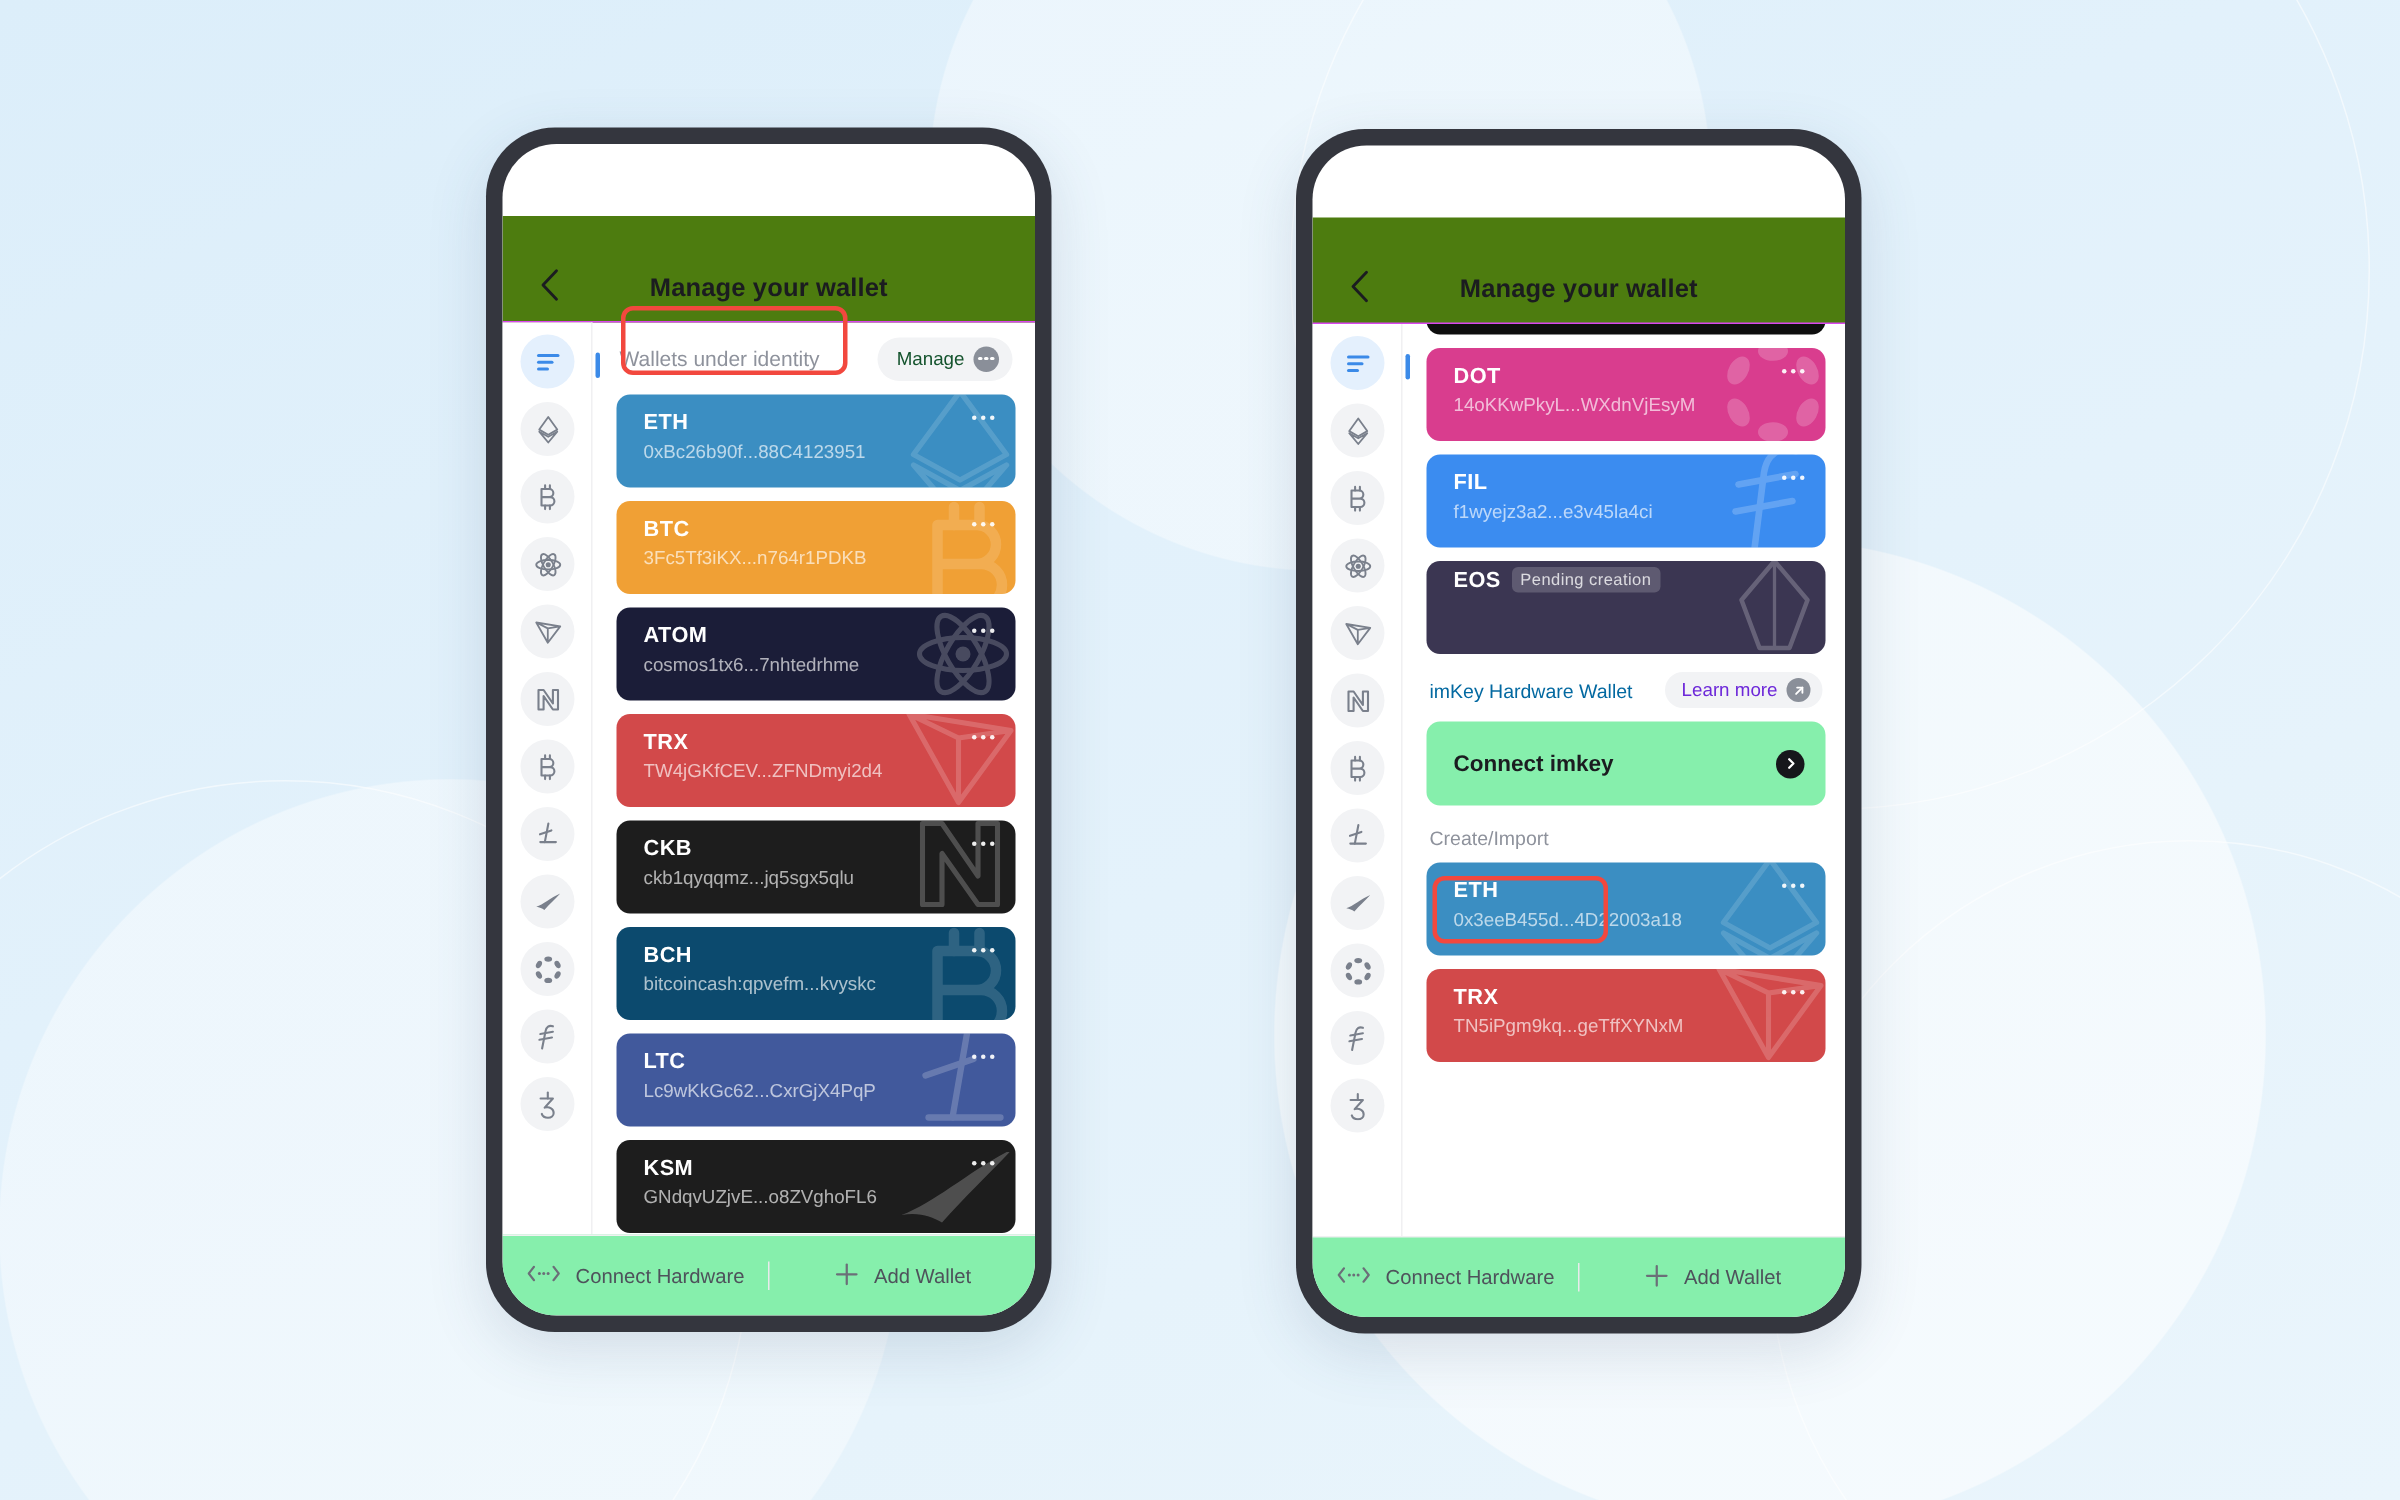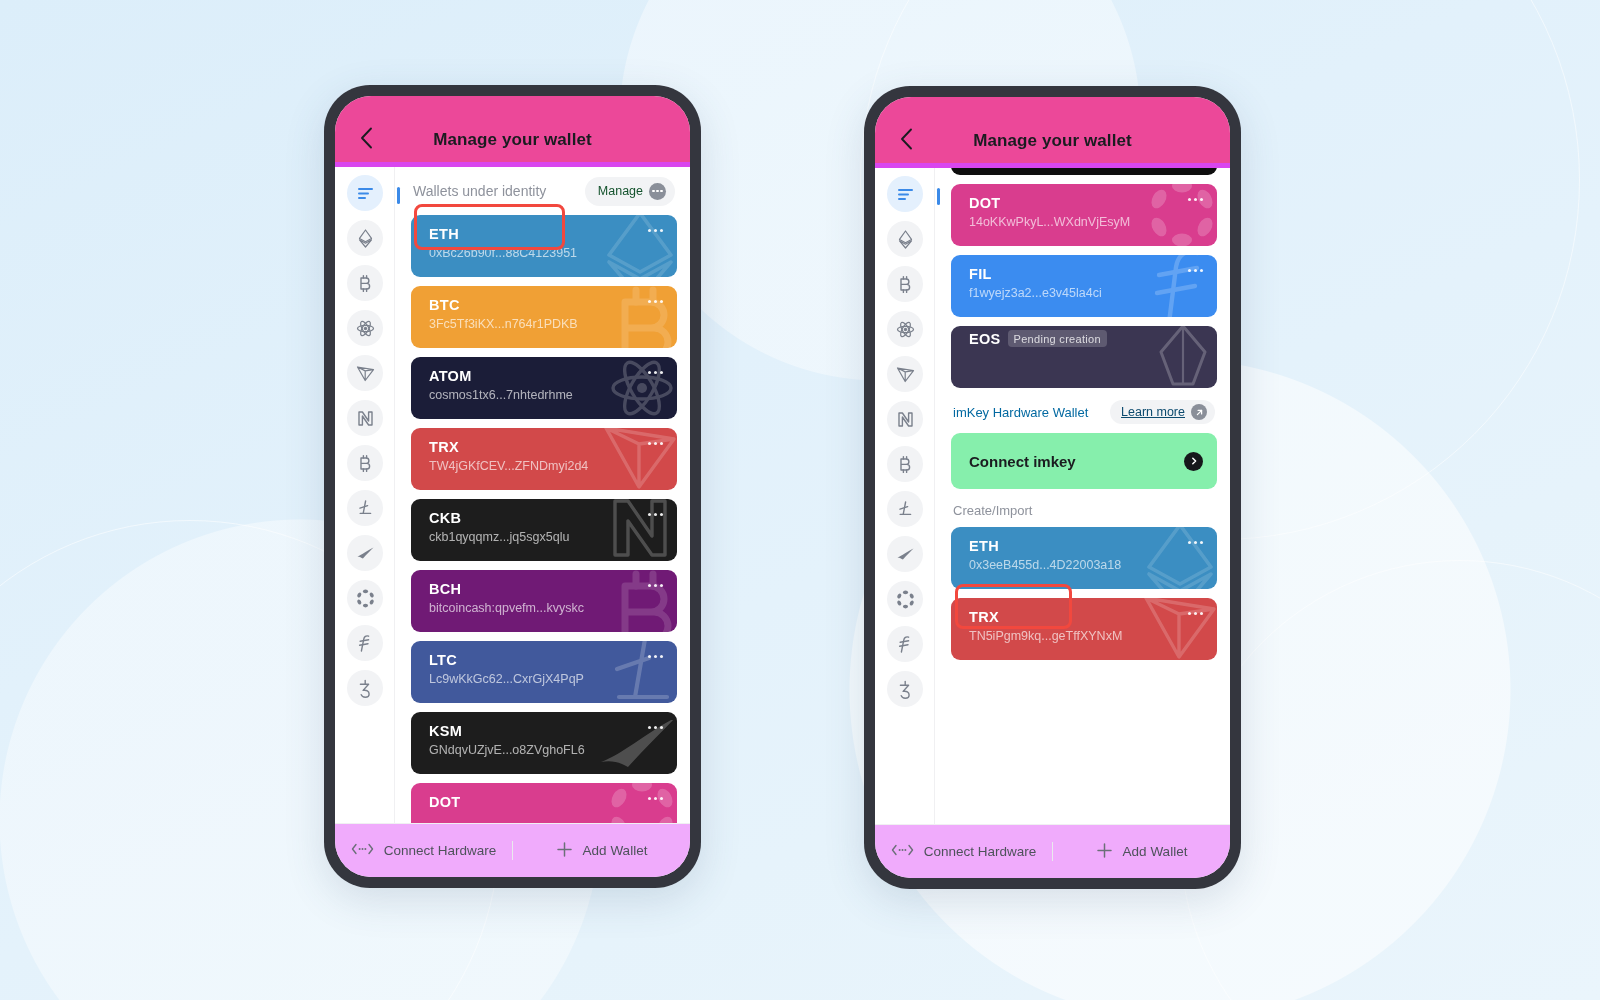--- a/index.html
+++ b/index.html
@@ -41,25 +41,26 @@
     background: #ffffff;
     border-radius: 36px;
     overflow: hidden;
     position: relative;
     display: flex; flex-direction: column;
   }
 
   
   .navbar {
     height: 71px;
-    background: #ec4899;
+    background: #4d7c0f;
     flex: 0 0 71px;
     display: flex; align-items: flex-end;
     position: relative;
-    border-bottom: 5px solid #d946ef;
+    border-bottom: 1px solid #d946ef;
+    margin-top: 48px;
   }
   .nav-back {
     position: absolute; left: 14px; bottom: 7px;
     width: 34px; height: 34px;
     display: flex; align-items: center; justify-content: center;
     cursor: pointer;
   }
   .nav-back svg { display:block; }
   .nav-title {
     width: 100%;
@@ -178,21 +179,21 @@
   .section-row {
     display: flex; align-items: center; justify-content: space-between;
     margin: 12px 2px 9px 2px;
   }
   .section-title { font-size: 13px; color: #0369a1; }
   .learn-more {
     display: flex; align-items: center; gap: 6px;
     background: #f2f3f5; border-radius: 14px;
     padding: 4px 8px 4px 11px; cursor: pointer;
   }
-  .learn-more span { font-size: 12.5px; color: #0c4a6e; text-decoration: underline; }
+  .learn-more span { font-size: 12.5px; color: #6d28d9; }
   .arrow-circle {
     width: 16px; height: 16px; border-radius: 50%;
     background: #8a8f99;
     display:flex; align-items:center; justify-content:center;
   }
   .connect-row {
     background: #86efac;
     border-radius: 9px;
     height: 56px;
     display: flex; align-items: center; justify-content: space-between;
@@ -207,21 +208,21 @@
     display:flex; align-items:center; justify-content:center;
   }
   .group-label {
     font-size: 13px; color: #8e929c;
     margin: 14px 2px 9px 2px;
   }
 
   
   .bottombar {
     flex: 0 0 54px; height: 54px;
-    background: #f0abfc;
+    background: #86efac;
     border-top: 1px solid #f0f0f2;
     display: flex; align-items: center;
     position: relative; z-index: 5;
   }
   .bottom-action {
     flex: 1; display: flex; align-items: center; justify-content: center;
     gap: 10px; cursor: pointer;
   }
   .bottom-action span { font-size: 13.5px; color: #4e525b; }
   .bottom-sep { width: 1px; height: 19px; background: #e9eaec; }
@@ -477,21 +478,21 @@
           </span>
           <div class="card-dots">
               <i></i>
               <i></i>
               <i></i>
             </div>
           <div class="card-symbol">CKB</div>
           <div class="card-addr">ckb1qyqqmz...jq5sgx5qlu</div>
         </div>
 
-        <div class="card" style="background:#701a75">
+        <div class="card" style="background:#0c4a6e">
           <span class="watermark" style="right:-6px;top:-4px">
             <svg width="80" height="96" viewBox="0 0 80 96">
                 <g fill="none" stroke="#fff" stroke-width="7" stroke-linecap="round" stroke-linejoin="round">
                   <path d="M22 20h26a13 13 0 010 26H22zM22 46h29a14 14 0 010 28H22zM22 20v54"></path>
                   <path d="M33 8v12M50 8v12M33 74v12M50 74v12"></path>
                 </g>
               </svg>
           </span>
           <div class="card-dots">
               <i></i>

